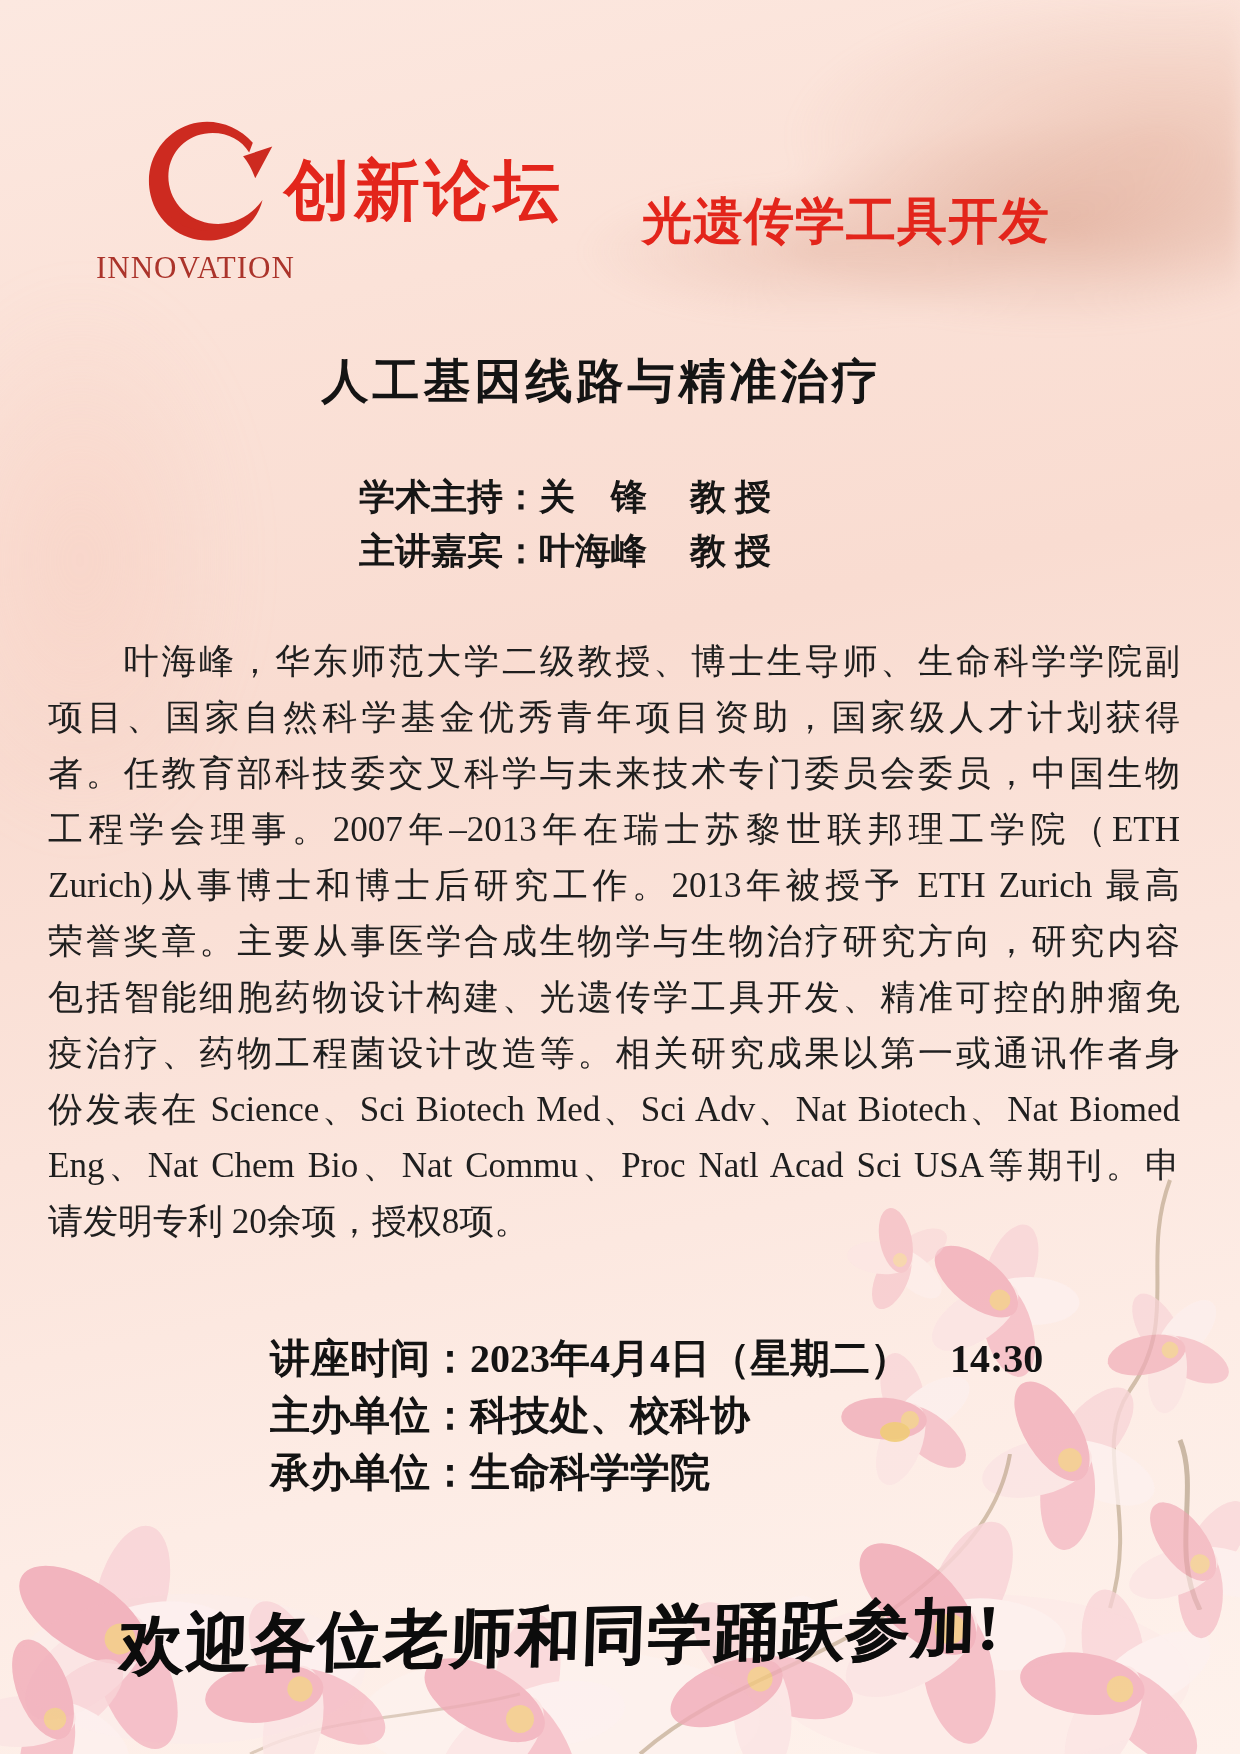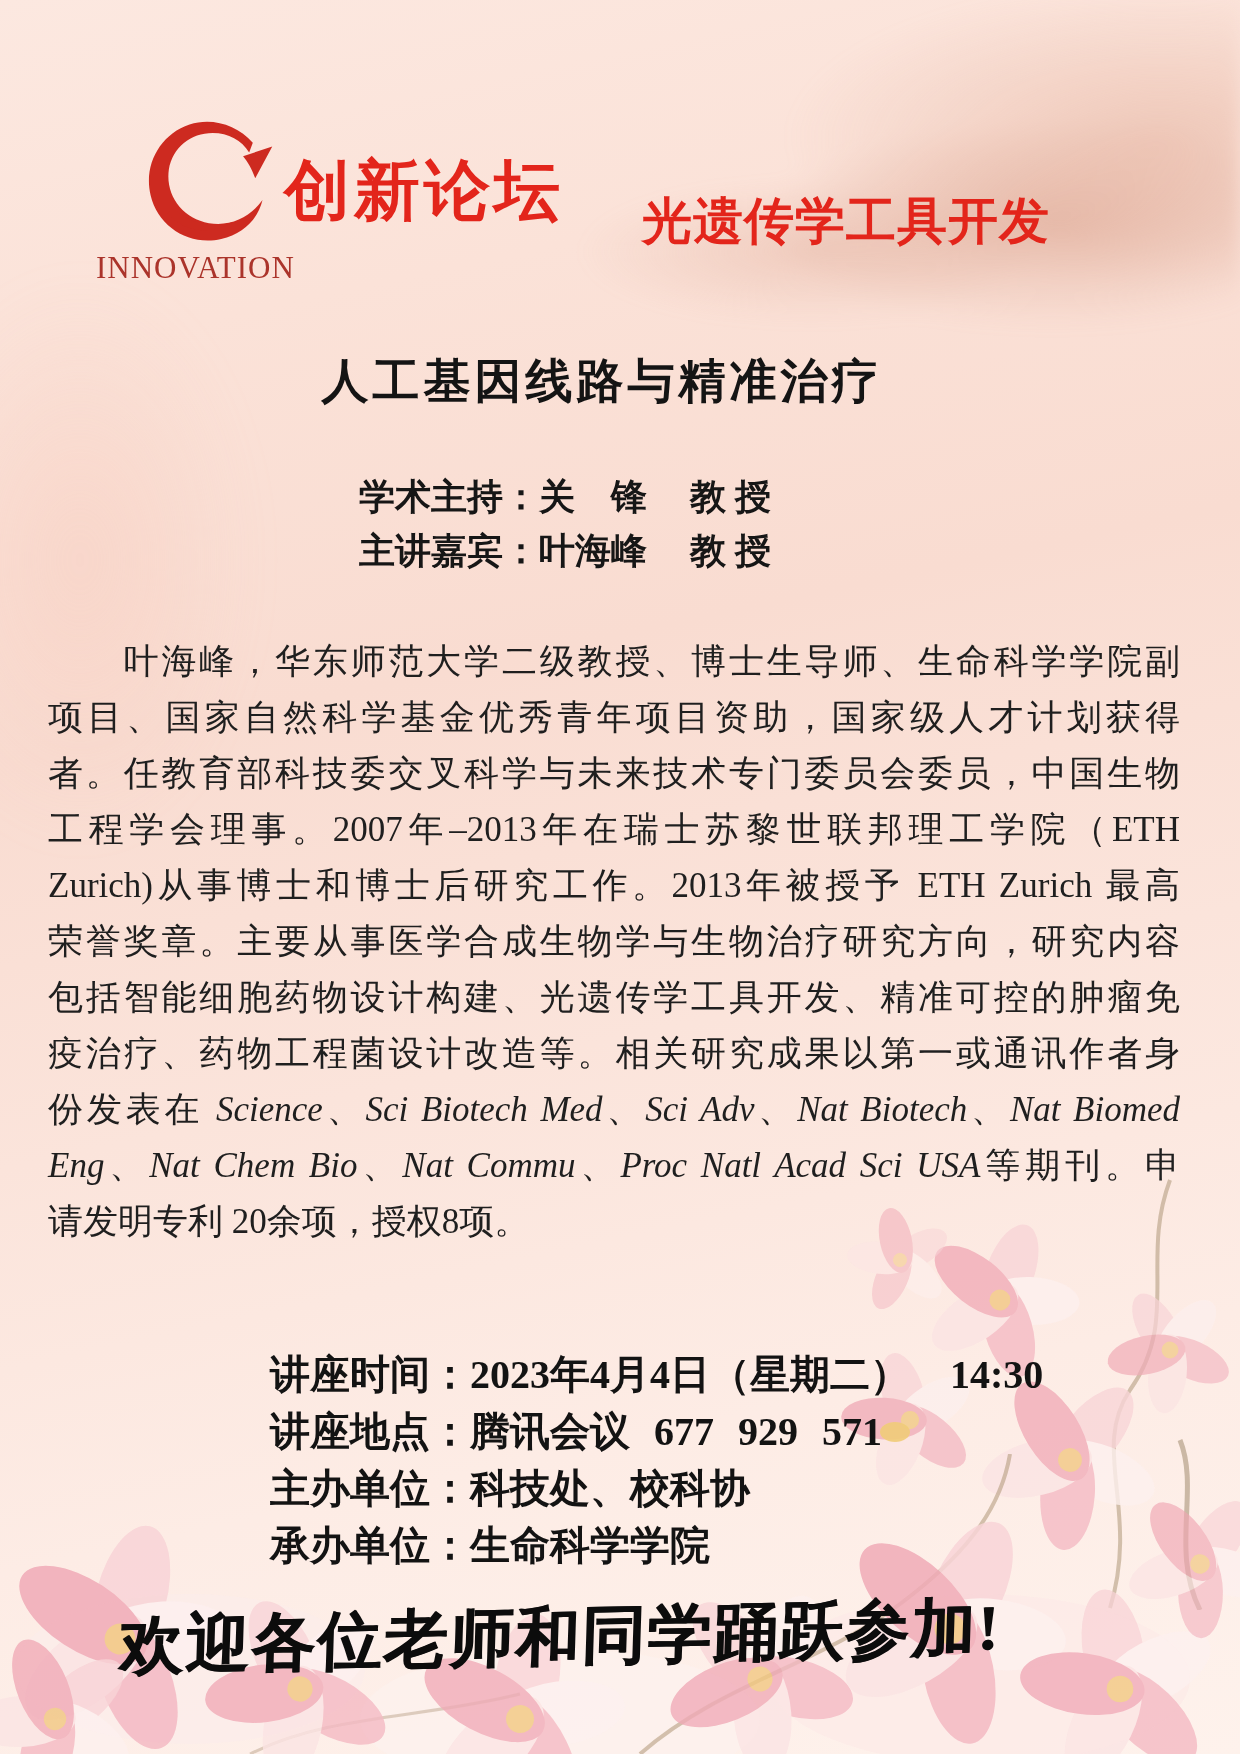--- a/index.html
+++ b/index.html
@@ -51,23 +51,23 @@
   }
   .speaker-row{line-height:54px; white-space:pre;}
   .sp-title{margin-left:1.2em;}
 
   .bio{position:absolute; left:48px; width:1132px; top:634px; font-size:35px; color:#1f1f1f;}
   .bio-line{
     line-height:56px; height:56px;
     text-align:justify; text-align-last:justify; text-justify:inter-character;
   }
   .bio-line.last{text-align-last:left;}
-  .jrnl{font-style:italic;}
+  .jrnl{}
 
-  .details{position:absolute; left:270px; top:1330px; font-size:40px; font-weight:700; color:#131313;margin-top:16px;}
+  .details{position:absolute; left:270px; top:1330px; font-size:40px; font-weight:700; color:#131313;}
   .detail-row{line-height:57px; height:57px; white-space:pre;}
   .detail-value{word-spacing:14px;}
 
   .welcome{
     position:absolute; left:0; right:0; top:1592px; padding-right:120px;
     text-align:center; font-size:64px; font-weight:900; color:#0c0c0c; letter-spacing:2px;
     transform:rotate(-1.2deg) skewX(-3deg);
     text-shadow:1px 0 currentColor;
   }
 </style>
@@ -141,20 +141,19 @@
       <div class="bio-line"><span>荣誉奖章。主要从事医学合成生物学与生物治疗研究方向，研究内容</span></div>
       <div class="bio-line"><span>包括智能细胞药物设计构建、光遗传学工具开发、精准可控的肿瘤免</span></div>
       <div class="bio-line"><span>疫治疗、药物工程菌设计改造等。相关研究成果以第一或通讯作者身</span></div>
       <div class="bio-line"><span>份发表在 </span><span class="jrnl">Science</span><span>、</span><span class="jrnl">Sci Biotech Med</span><span>、</span><span class="jrnl">Sci Adv</span><span>、</span><span class="jrnl">Nat Biotech</span><span>、</span><span class="jrnl">Nat Biomed</span></div>
       <div class="bio-line"><span class="jrnl">Eng</span><span>、</span><span class="jrnl">Nat Chem Bio</span><span>、</span><span class="jrnl">Nat Commu</span><span>、</span><span class="jrnl">Proc Natl Acad Sci USA</span><span>等期刊。申</span></div>
       <div class="bio-line last"><span>请发明专利 20余项，授权8项。</span></div>
     </div>
 
   <div class="details">
       <div class="detail-row"><span class="detail-label">讲座时间：</span><span class="detail-value">2023年4月4日（星期二）　14:30</span></div>
-      <div class="detail-row"><span class="detail-label">讲座地点：</span><span class="detail-value">腾讯会议 677 929 571</span></div>
       <div class="detail-row"><span class="detail-label">主办单位：</span><span class="detail-value">科技处、校科协</span></div>
       <div class="detail-row"><span class="detail-label">承办单位：</span><span class="detail-value">生命科学学院</span></div>
     </div>
 
   <div class="welcome">欢迎各位老师和同学踊跃参加!</div>
 
 </div>
 
 </body></html>

